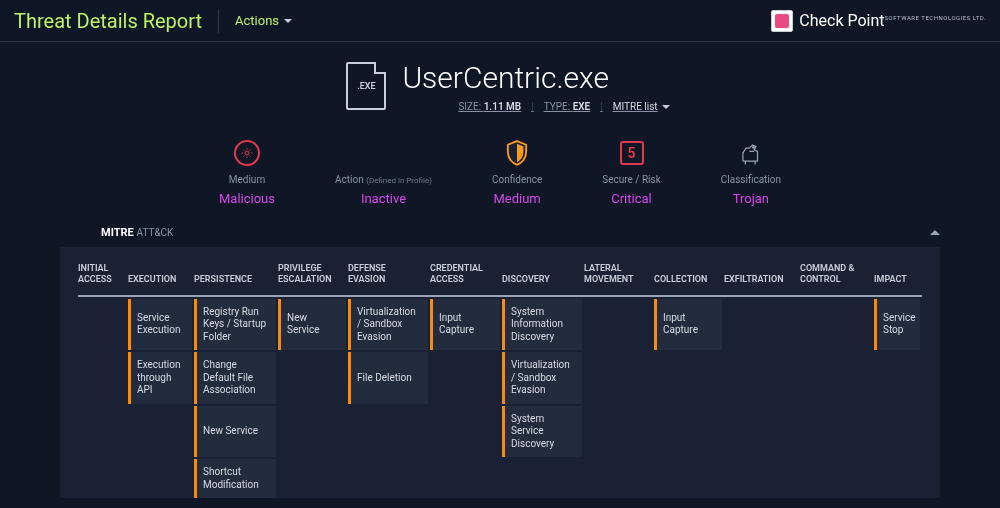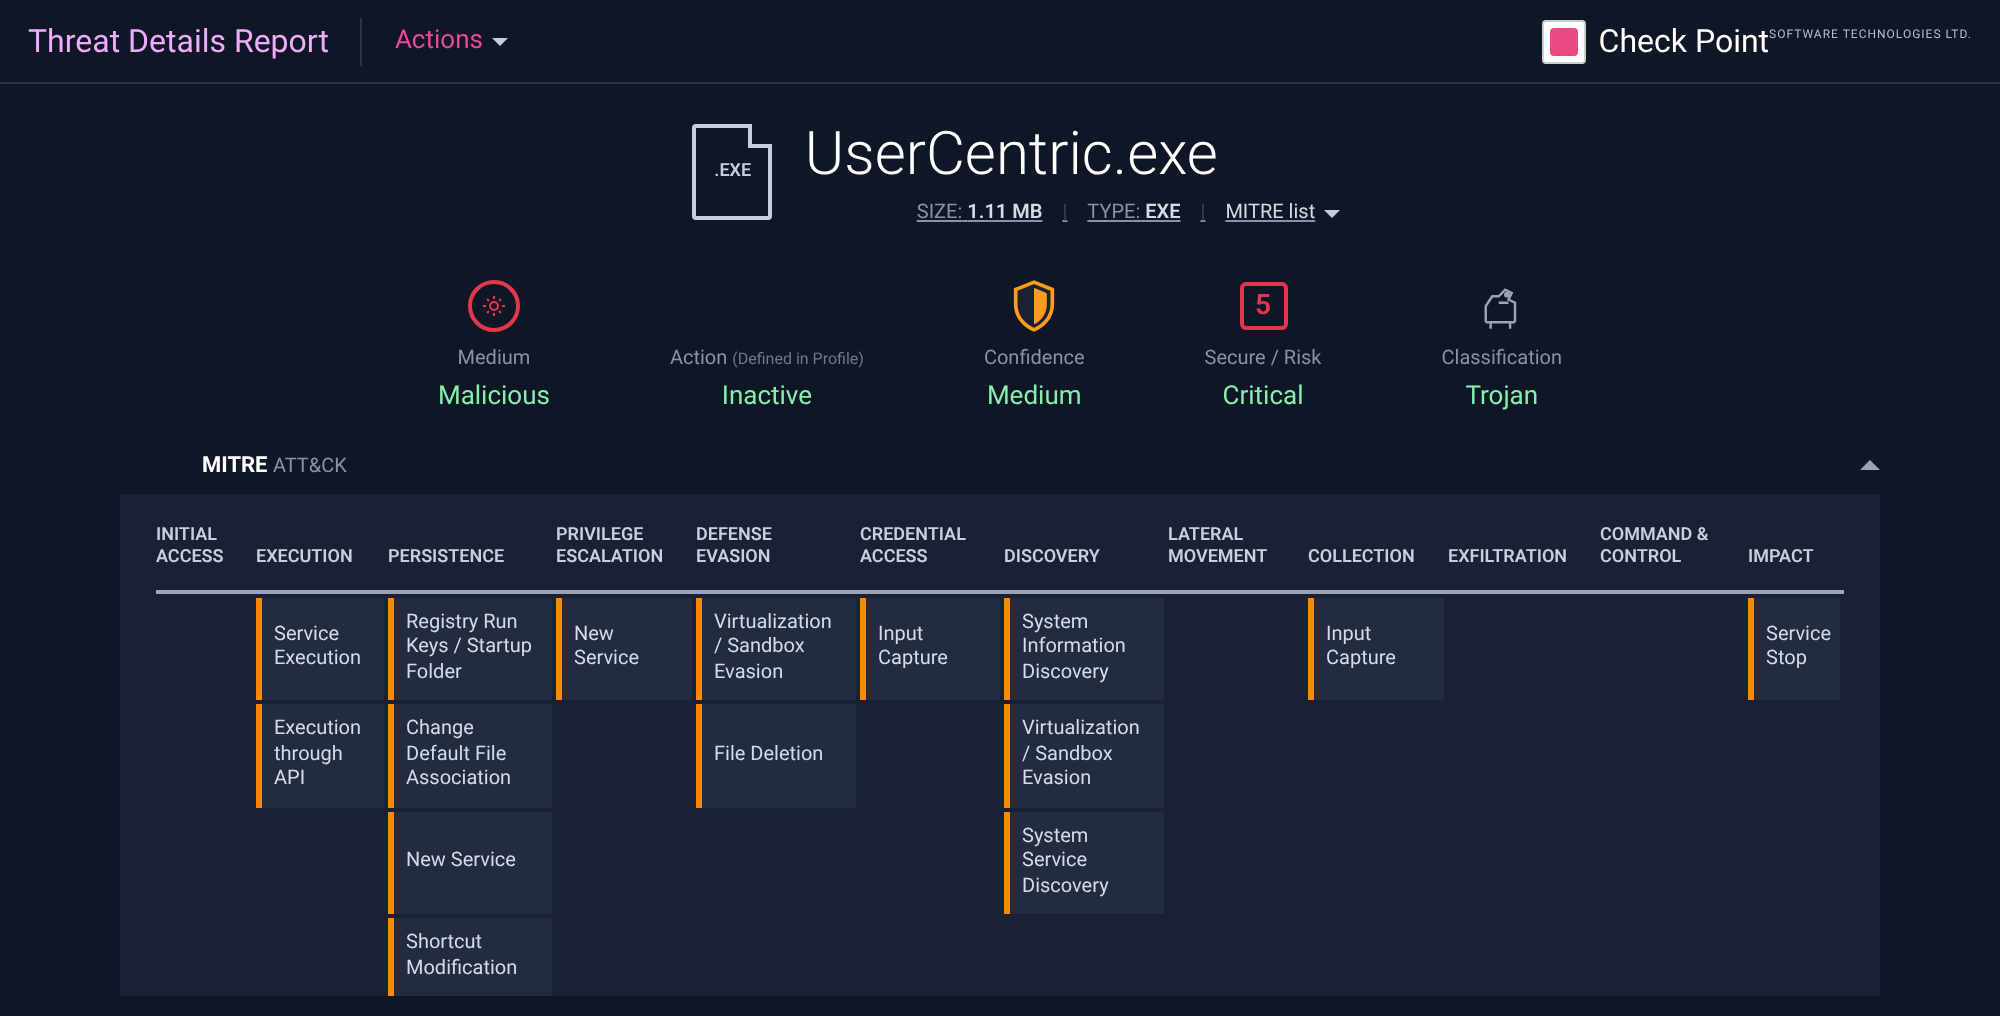--- a/index.html
+++ b/index.html
@@ -15,23 +15,23 @@
     --accent:#ff8a00;
     --red:#e3384c;
     --orange:#ff9b1a;
     --pink:#e94a83;
   }
   *{box-sizing:border-box;}
   html,body{margin:0;padding:0;background:var(--bg);color:var(--text);font-family:-apple-system,BlinkMacSystemFont,"Segoe UI",Roboto,Arial,sans-serif;font-size:12px;width:1000px;height:508px;overflow:hidden;}
   
   .topbar{display:flex;align-items:center;justify-content:space-between;height:42px;padding:0 14px;border-bottom:1px solid var(--line);}
   .top-left{display:flex;align-items:center;gap:16px;}
-  .title{font-size:16px;color:#f0abfc;font-weight:400;}
+  .title{font-size:20px;color:#bef264;font-weight:400;}
   .vline{width:1px;height:24px;background:var(--line);}
-  .actions{color:#ec4899;font-size:13px;display:flex;align-items:center;gap:5px;cursor:pointer;}
+  .actions{color:#bef264;font-size:13px;display:flex;align-items:center;gap:5px;cursor:pointer;}
   .caret{width:0;height:0;border-left:4px solid transparent;border-right:4px solid transparent;border-top:4px solid #c7cddc;}
   .logo{display:flex;align-items:center;gap:6px;}
   .logo-mark{width:22px;height:22px;background:#ffffff;border:1px solid #cccccc;border-radius:2px;display:flex;align-items:center;justify-content:center;}
   .logo-mark-inner{width:14px;height:14px;background:var(--pink);border-radius:2px;}
   .logo-text{display:flex;flex-direction:row;line-height:1;}
   .logo-main{font-size:16px;font-weight:400;color:#fff;}
   .logo-sub{font-size:6px;color:#b7becd;letter-spacing:0.5px;margin-top:2px;}
   
   .file-header{display:flex;flex-direction:column;align-items:center;padding:18px 0 8px;margin-left:16px;}
   .file-row{display:flex;align-items:center;gap:16px;}
@@ -43,21 +43,21 @@
   .file-meta .lbl{color:var(--muted);}
   .file-meta .val{color:#d7dbe6;font-weight:600;}
   .file-meta .sep{color:#3b445a;}
   .hash{display:flex;align-items:center;gap:4px;cursor:pointer;color:#d7dbe6;}
   
   .indicators{display:flex;justify-content:center;gap:60px;padding:18px 0 14px;}
   .ind{display:flex;flex-direction:column;align-items:center;gap:6px;}
   .ind-icon{width:30px;height:30px;display:flex;align-items:center;justify-content:center;}
   .ind-lbl{font-size:10px;color:var(--muted);}
   .ind-lbl .sm{font-size:8px;color:var(--muted2);}
-  .ind-val{font-size:13px;color:#86efac;}
+  .ind-val{font-size:13px;color:#d946ef;}
   .circ{width:26px;height:26px;border-radius:50%;border:2px solid;display:flex;align-items:center;justify-content:center;}
   .circ.red{border-color:var(--red);}
   .bug{width:12px;height:12px;}
   .shield{width:22px;height:26px;}
   .sq{width:24px;height:24px;border:2px solid var(--red);border-radius:3px;display:flex;align-items:center;justify-content:center;color:var(--red);font-weight:600;font-size:14px;}
   .horse{width:26px;height:26px;}
   
   .mitre-wrap{padding:0 60px;}
   .mitre-head{display:flex;align-items:center;justify-content:space-between;padding:6px 0 8px;}
   .mitre-title{font-size:11px;font-weight:700;color:#fff;margin-left:41px;}

